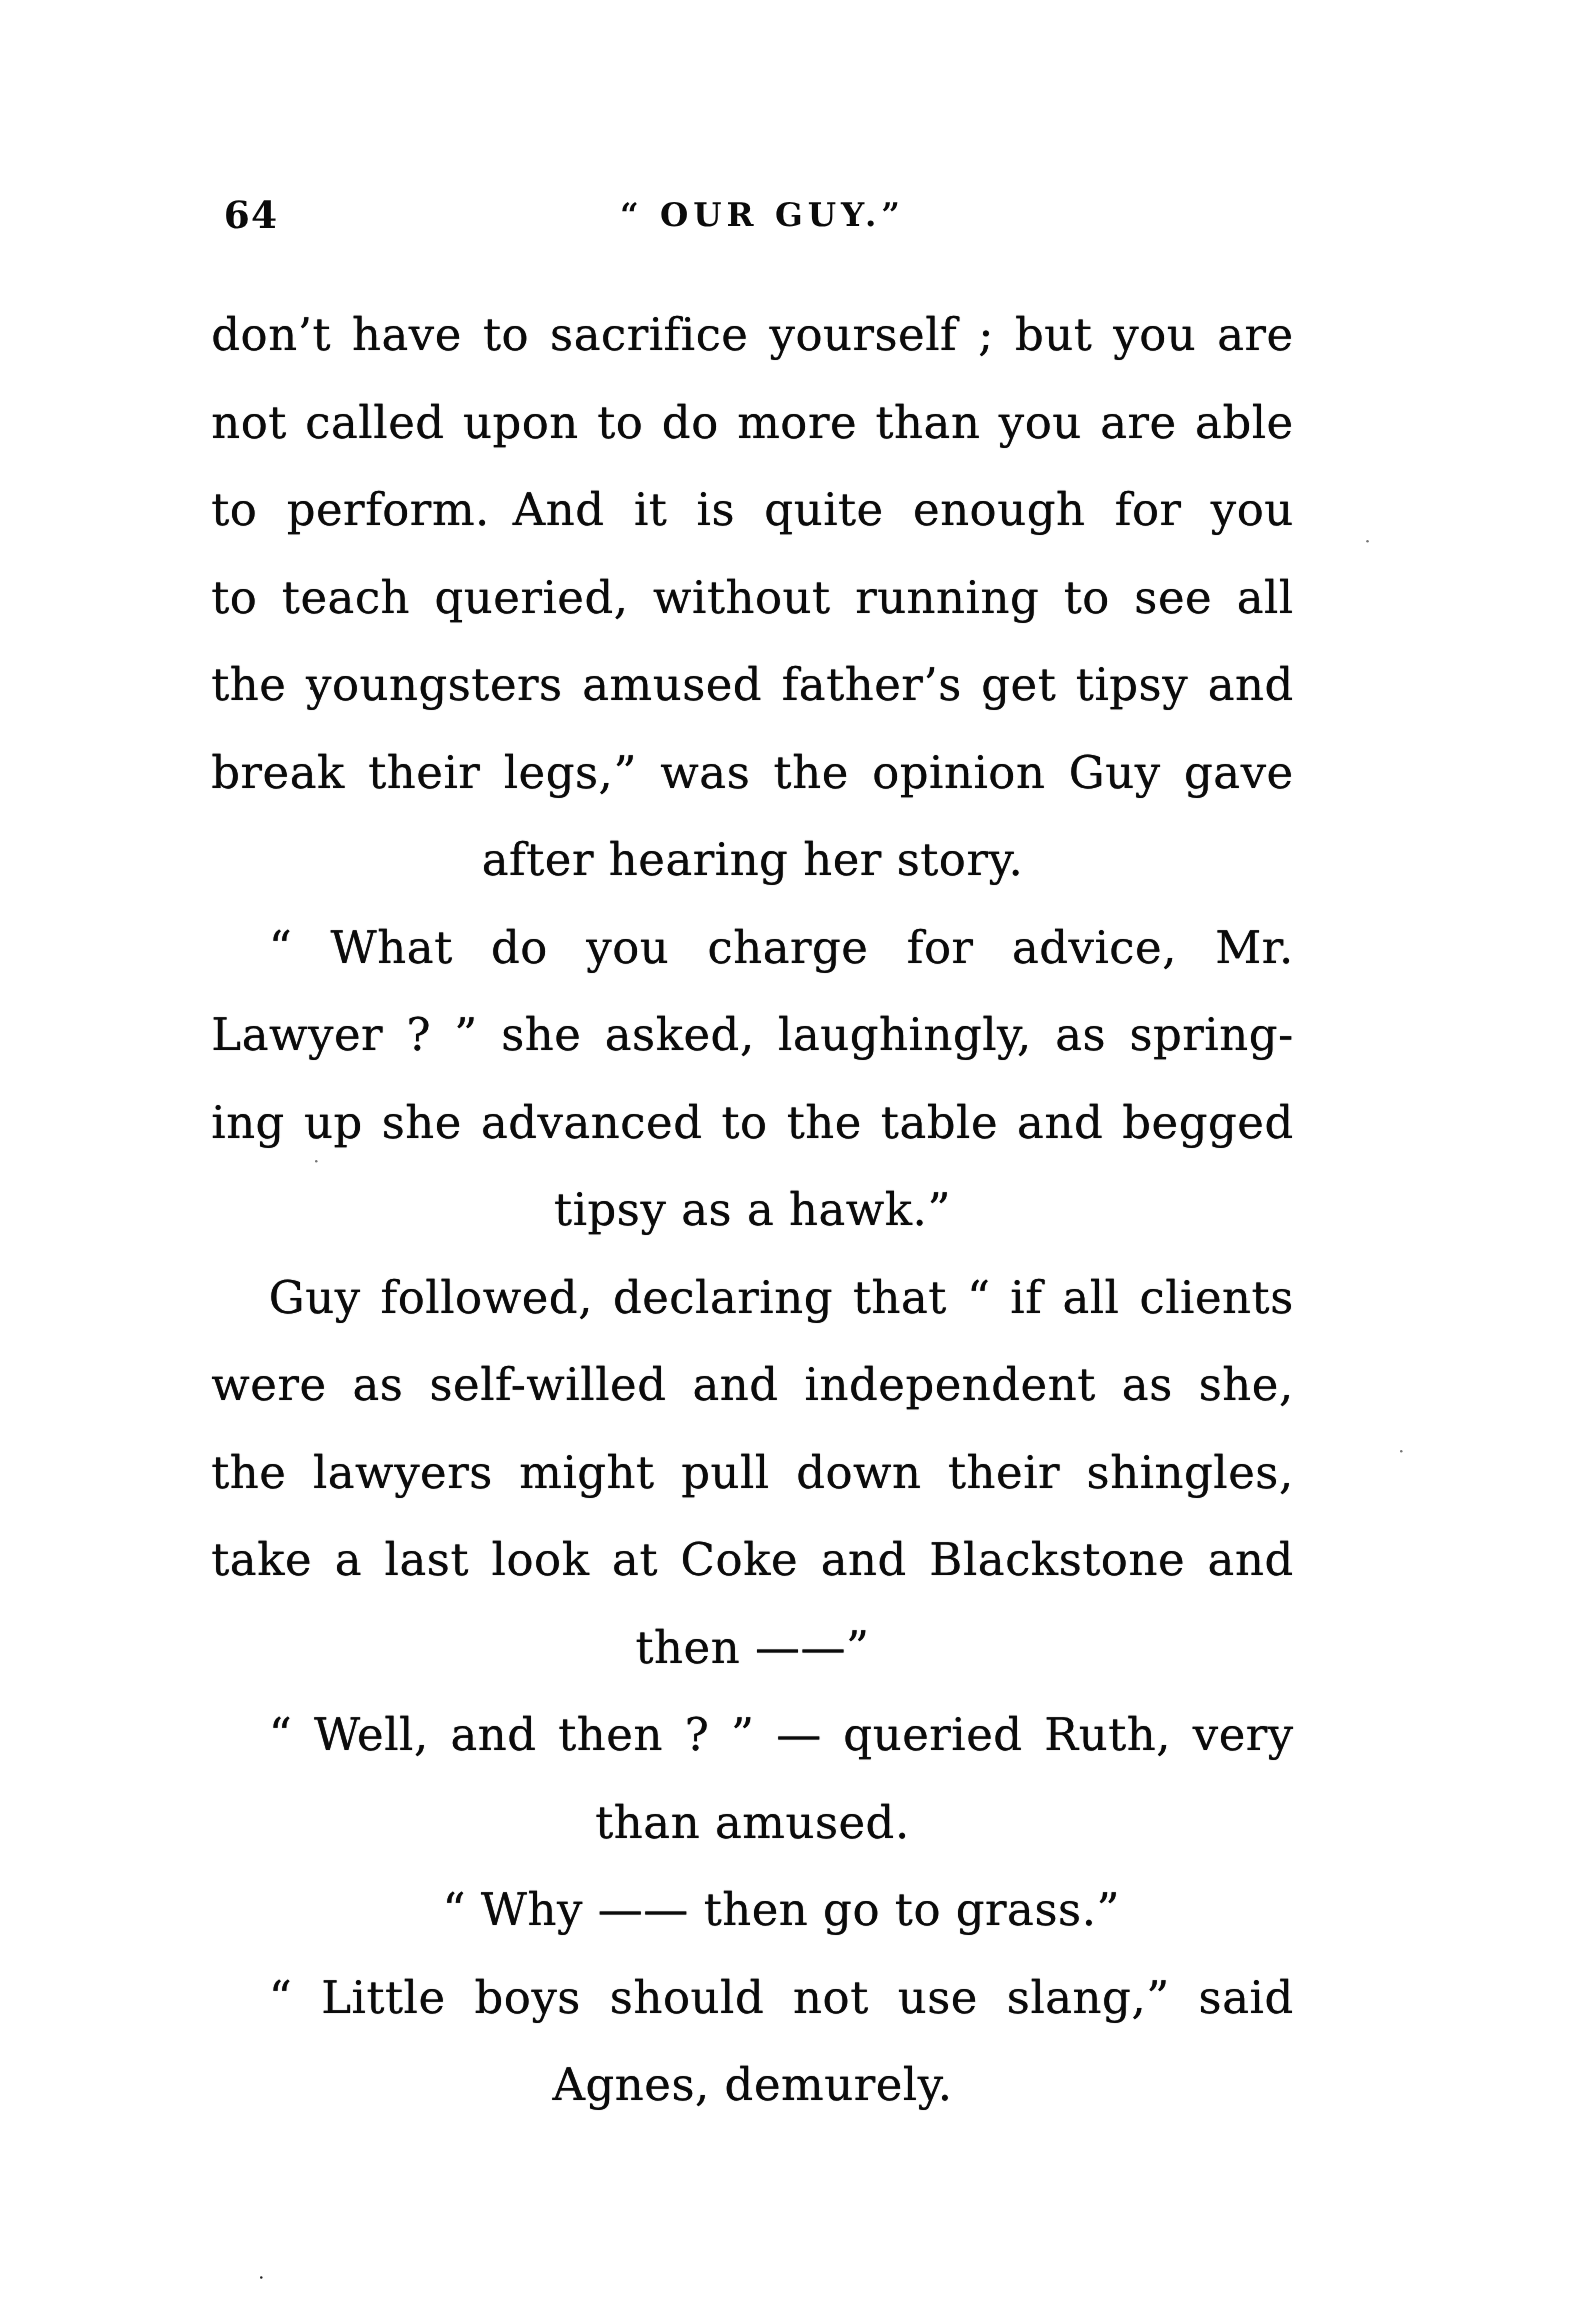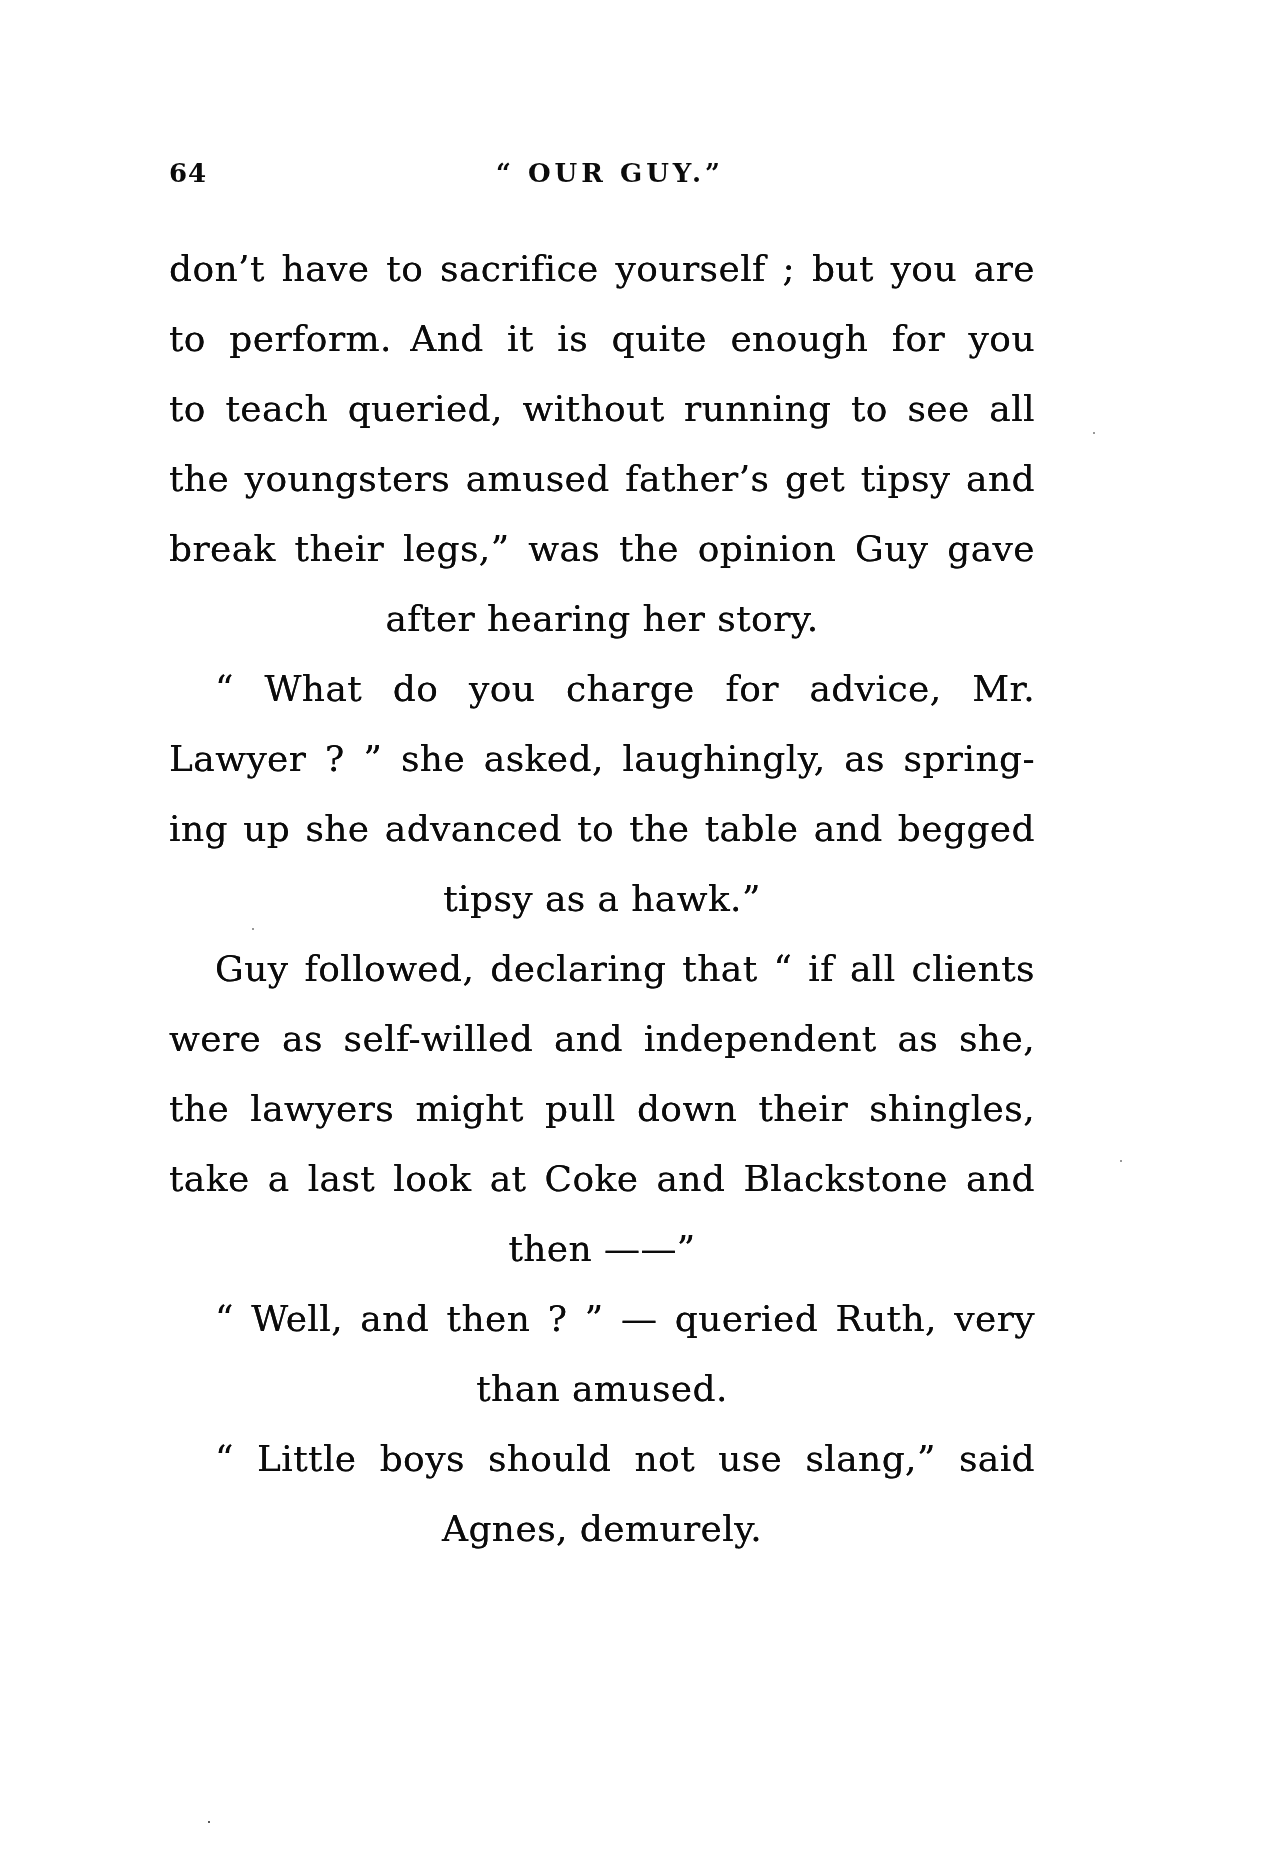--- a/index.html
+++ b/index.html
@@ -15,23 +15,23 @@
   .running-head {
     position: absolute;
     top: 148px;
     left: 169px;
     width: 866px;
     height: 50px;
     line-height: 50px;
   }
   .page-number {
     position: absolute;
-    left: 0;
+    left: 10px;
     top: 0;
-    font-size: 26px;
+    font-size: 30px;
     letter-spacing: 1px;
     font-weight: 700;
   }
   .running-title {
     position: absolute;
     left: calc(50% + 8px);
     transform: translateX(-50%);
     top: 0;
     font-size: 26px;
     font-weight: 700;
@@ -71,36 +71,38 @@
 
 <div class="page">
 
   <header class="running-head">
     <span class="page-number">64</span>
     <span class="running-title">“ OUR GUY.”</span>
   </header>
 
   <main class="page-body">
     <div class="line j">don’t have to sacrifice yourself ; but you are</div>
+    <div class="line j">not called upon to do more than you are able</div>
     <div class="line j">to perform. And it is quite enough for you</div>
     <div class="line j">to teach queried, without running to see all</div>
     <div class="line j">the youngsters amused father’s get tipsy and</div>
     <div class="line j">break their legs,” was the opinion Guy gave</div>
     <div class="line e">after hearing her story.</div>
     <div class="line j i">“ What do you charge for advice, Mr.</div>
     <div class="line j">Lawyer ? ” she asked, laughingly, as spring-</div>
     <div class="line j">ing up she advanced to the table and begged</div>
     <div class="line e">tipsy as a hawk.”</div>
     <div class="line j i">Guy followed, declaring that “ if all clients</div>
     <div class="line j">were as self-willed and independent as she,</div>
     <div class="line j">the lawyers might pull down their shingles,</div>
     <div class="line j">take a last look at Coke and Blackstone and</div>
     <div class="line e">then ——”</div>
     <div class="line j i">“ Well, and then ? ” — queried Ruth, very</div>
     <div class="line e">than amused.</div>
+    <div class="line e i">“ Why —— then go to grass.”</div>
     <div class="line j i">“ Little boys should not use slang,” said</div>
     <div class="line e">Agnes, demurely.</div>
   </main>
 
   <div class="speck" style="left:248px; top:549px; width:3px; height:3px;"></div>
   <div class="speck" style="left:208px; top:1821px; width:2px; height:2px;"></div>
   <div class="speck faint" style="left:252px; top:928px; width:2px; height:2px;"></div>
   <div class="speck faint" style="left:1093px; top:432px; width:2px; height:2px;"></div>
   <div class="speck faint" style="left:1120px; top:1160px; width:2px; height:2px;"></div>
 

